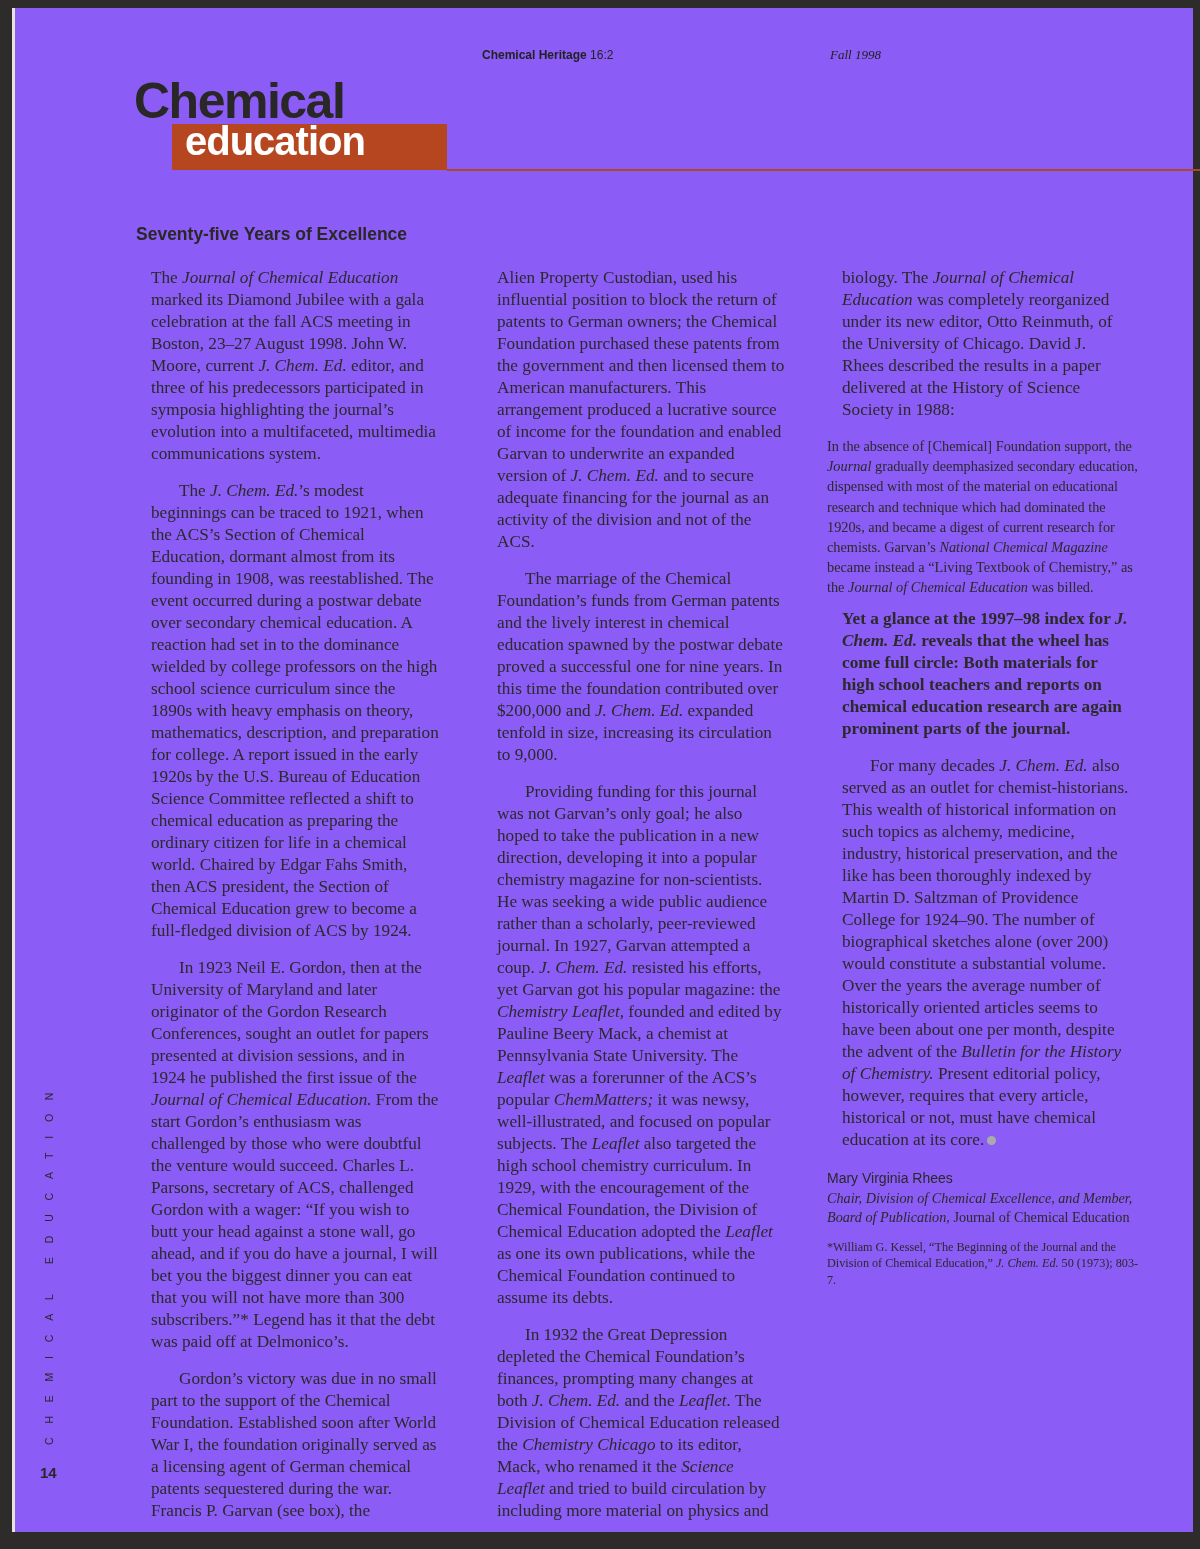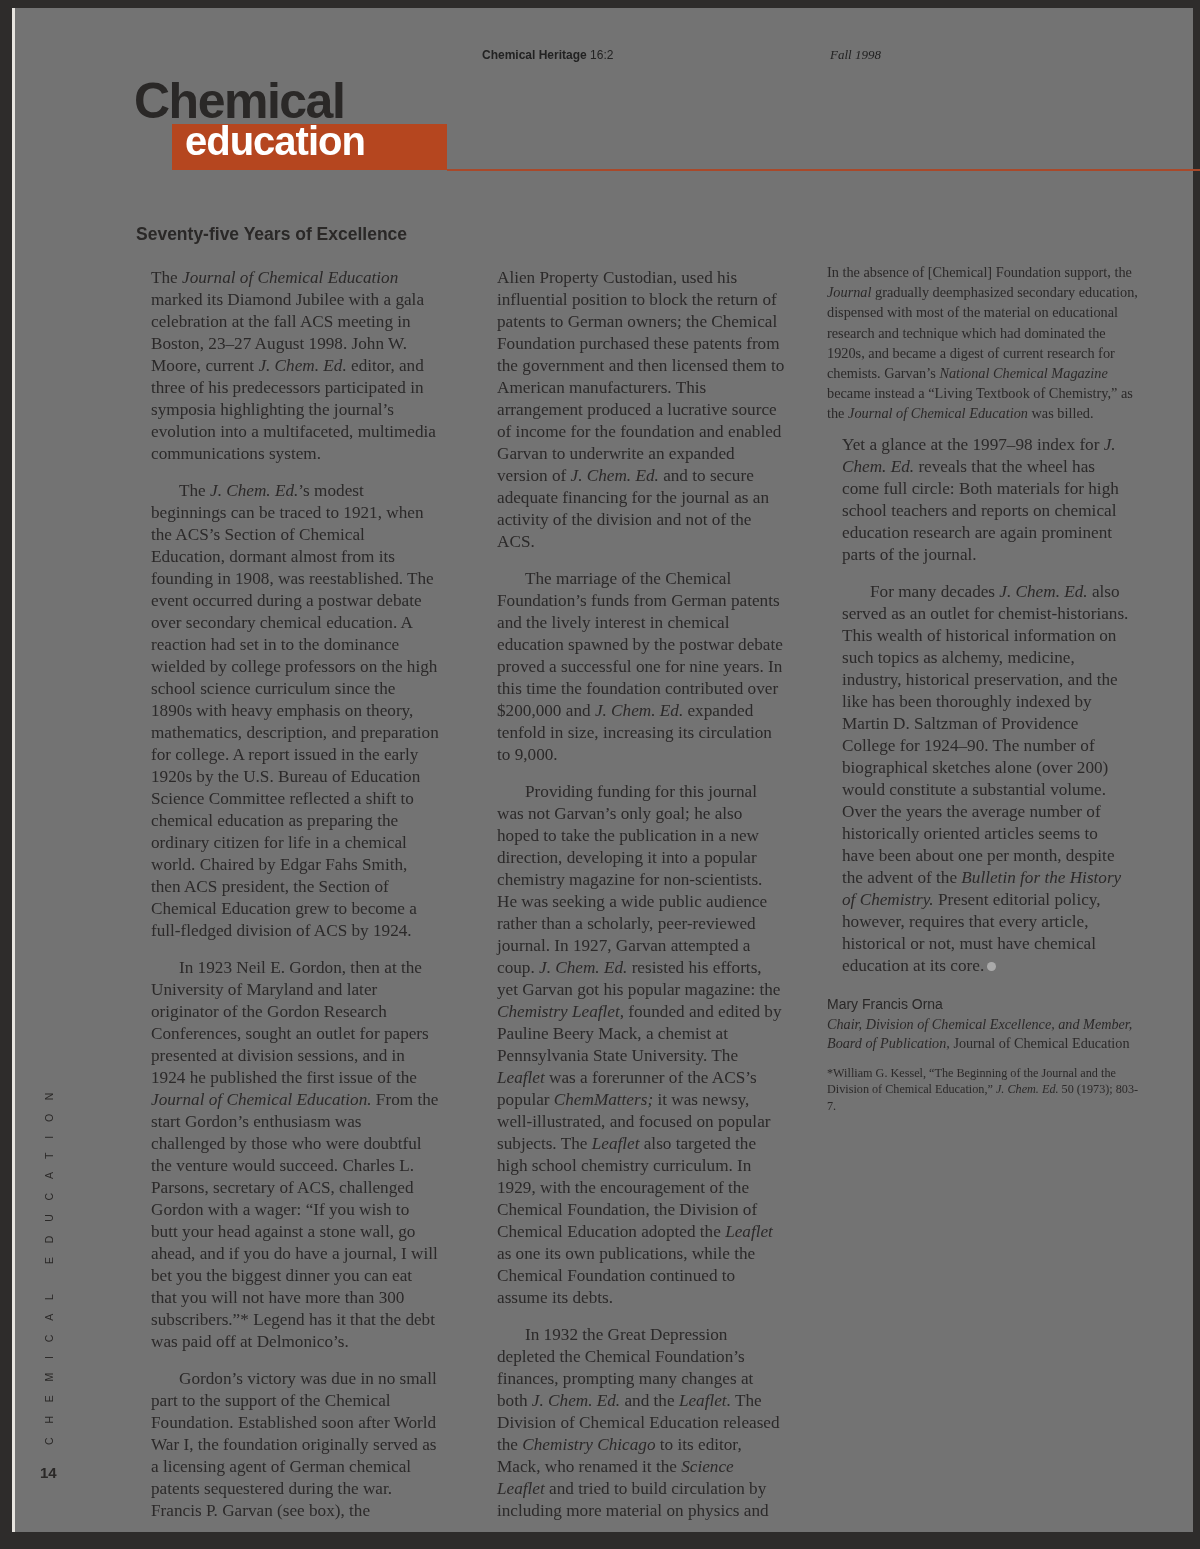--- a/index.html
+++ b/index.html
@@ -5,21 +5,21 @@
   html, body { margin: 0; padding: 0; }
   body {
     width: 1200px; height: 1549px;
     background: #2e2c2b;
     position: relative; overflow: hidden;
     font-family: "Liberation Serif", "DejaVu Serif", serif;
   }
   .page {
     position: absolute; left: 12px; top: 8px;
     width: 1178px; height: 1524px;
-    background: #737373;
+    background: #8b5cf6;
     border-left: 3px solid #e7e4df;
   }
   .running-head {
     position: absolute; top: 40px; left: 467px;
     font-family: "Liberation Sans", sans-serif; font-size: 12px; color: #222;
   }
   .running-head .pub { font-weight: bold; }
   .running-head .issue { font-weight: normal; }
   .running-date {
     position: absolute; top: 39px; left: 815px;
@@ -53,21 +53,21 @@
     position: absolute; font-size: 17.2px; line-height: 22px; color: #2b2929;
   }
   .col p { margin: 15px; text-indent: 28px; }
   .col p.noindent { text-indent: 0; }
   .col1 { left: 121px; top: 244px; width: 318px; }
   .col2 { left: 467px; top: 244px; width: 318px; }
   .col3 { left: 812px; top: 244px; width: 318px; }
   .block-quote {
     margin: 10px 0 10px 0 !important; font-size: 14.3px; line-height: 20.2px; text-indent: 0 !important;
   }
-  .col3 .para-gap { margin-top: 2px; }
+  .col3 .para-gap { margin-top: 2px; font-weight: bold; }
   .byline {
     margin-top: 16px; font-family: "Liberation Sans", sans-serif; font-size: 14px; color: #2a2827; font-weight: 500;
   }
   .affil { font-size: 14.2px; line-height: 19px; }
   .footnote { margin-top: 12px; font-size: 12.2px; line-height: 16.5px; }
   .end-mark { display: inline-block; width: 9px; height: 9px; border-radius: 50%; background: #aaa; vertical-align: middle; margin-left: 3px; }
   .vertical-label {
     position: absolute; left: 28px; top: 1437px;
     transform-origin: 0 0; transform: rotate(-90deg);
     font-family: "Liberation Sans", sans-serif; font-size: 10.5px; letter-spacing: 13.8px; color: #2a2827;
@@ -104,23 +104,24 @@
   </div>
 
   <div class="col col2">
     <p class="noindent">Alien Property Custodian, used his influential position to block the return of patents to German owners; the Chemical Foundation purchased these patents from the government and then licensed them to American manufacturers. This arrangement produced a lucrative source of income for the foundation and enabled Garvan to underwrite an expanded version of <i>J. Chem. Ed.</i> and to secure adequate financing for the journal as an activity of the division and not of the ACS.</p>
     <p>The marriage of the Chemical Foundation’s funds from German patents and the lively interest in chemical education spawned by the postwar debate proved a successful one for nine years. In this time the foundation contributed over $200,000 and <i>J. Chem. Ed.</i> expanded tenfold in size, increasing its circulation to 9,000.</p>
     <p>Providing funding for this journal was not Garvan’s only goal; he also hoped to take the publication in a new direction, developing it into a popular chemistry magazine for non-scientists. He was seeking a wide public audience rather than a scholarly, peer-reviewed journal. In 1927, Garvan attempted a coup. <i>J. Chem. Ed.</i> resisted his efforts, yet Garvan got his popular magazine: the <i>Chemistry Leaflet,</i> founded and edited by Pauline Beery Mack, a chemist at Pennsylvania State University. The <i>Leaflet</i> was a forerunner of the ACS’s popular <i>ChemMatters;</i> it was newsy, well-illustrated, and focused on popular subjects. The <i>Leaflet</i> also targeted the high school chemistry curriculum. In 1929, with the encouragement of the Chemical Foundation, the Division of Chemical Education adopted the <i>Leaflet</i> as one its own publications, while the Chemical Foundation continued to assume its debts.</p>
     <p>In 1932 the Great Depression depleted the Chemical Foundation’s finances, prompting many changes at both <i>J. Chem. Ed.</i> and the <i>Leaflet.</i> The Division of Chemical Education released the <i>Chemistry Chicago</i> to its editor, Mack, who renamed it the <i>Science Leaflet</i> and tried to build circulation by including more material on physics and</p>
   </div>
 
   <div class="col col3">
+    <p class="noindent">biology. The <i>Journal of Chemical Education</i> was completely reorganized under its new editor, Otto Reinmuth, of the University of Chicago. David J. Rhees described the results in a paper delivered at the History of Science Society in 1988:</p>
     <p class="block-quote">In the absence of [Chemical] Foundation support, the <i>Journal</i> gradually deemphasized secondary education, dispensed with most of the material on educational research and technique which had dominated the 1920s, and became a digest of current research for chemists. Garvan’s <i>National Chemical Magazine</i> became instead a “Living Textbook of Chemistry,” as the <i>Journal of Chemical Education</i> was billed.</p>
     <p class="noindent para-gap">Yet a glance at the 1997–98 index for <i>J. Chem. Ed.</i> reveals that the wheel has come full circle: Both materials for high school teachers and reports on chemical education research are again prominent parts of the journal.</p>
     <p><span>For many decades <i>J. Chem. Ed.</i> also served as an outlet for chemist-historians. This wealth of historical information on such topics as alchemy, medicine, industry, historical preservation, and the like has been thoroughly indexed by Martin D. Saltzman of Providence College for 1924–90. The number of biographical sketches alone (over 200) would constitute a substantial volume. Over the years the average number of historically oriented articles seems to have been about one per month, despite the advent of the <i>Bulletin for the History of Chemistry.</i> Present editorial policy, however, requires that every article, historical or not, must have chemical education at its core.</span><span class="end-mark"></span></p>
-    <div class="byline">Mary Francis Orna</div>
+    <div class="byline">Mary Virginia Rhees</div>
     <div class="affil"><i>Chair, Division of Chemical Excellence, and Member, Board of Publication,</i> Journal of Chemical Education</div>
     <div class="footnote">*William G. Kessel, “The Beginning of the Journal and the Division of Chemical Education,” <i>J. Chem. Ed.</i> 50 (1973); 803-7.</div>
   </div>
 
   <div class="vertical-label">CHEMICAL EDUCATION</div>
   <div class="page-num">14</div>
 </div>
 
 </body></html>

